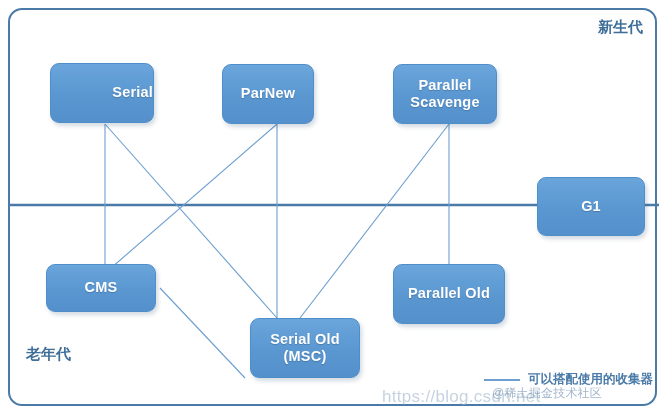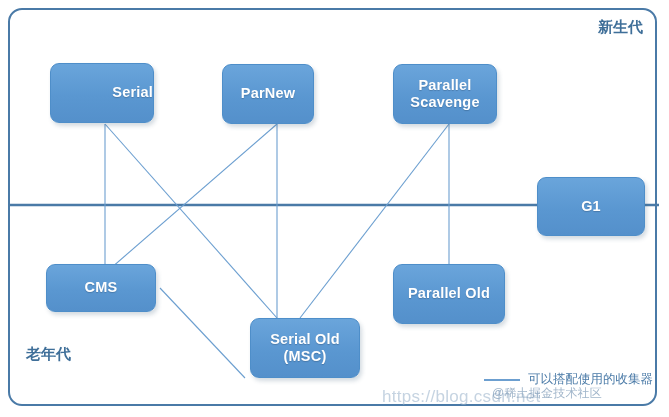--- a/index.html
+++ b/index.html
@@ -90,20 +90,21 @@
   #legend-line {
     width: 36px;
     height: 0;
     border-top: 2px solid #6c9fd0;
     margin-right: 8px;
   }
   #legend-text {
     color: #4a7aa7;
     font-size: 12.5px;
     white-space: nowrap;
+    font-weight: bold;
   }
 
   
   .watermark {
     position: absolute;
     z-index: 2;
     white-space: nowrap;
     pointer-events: none;
   }
   #watermark-url {

